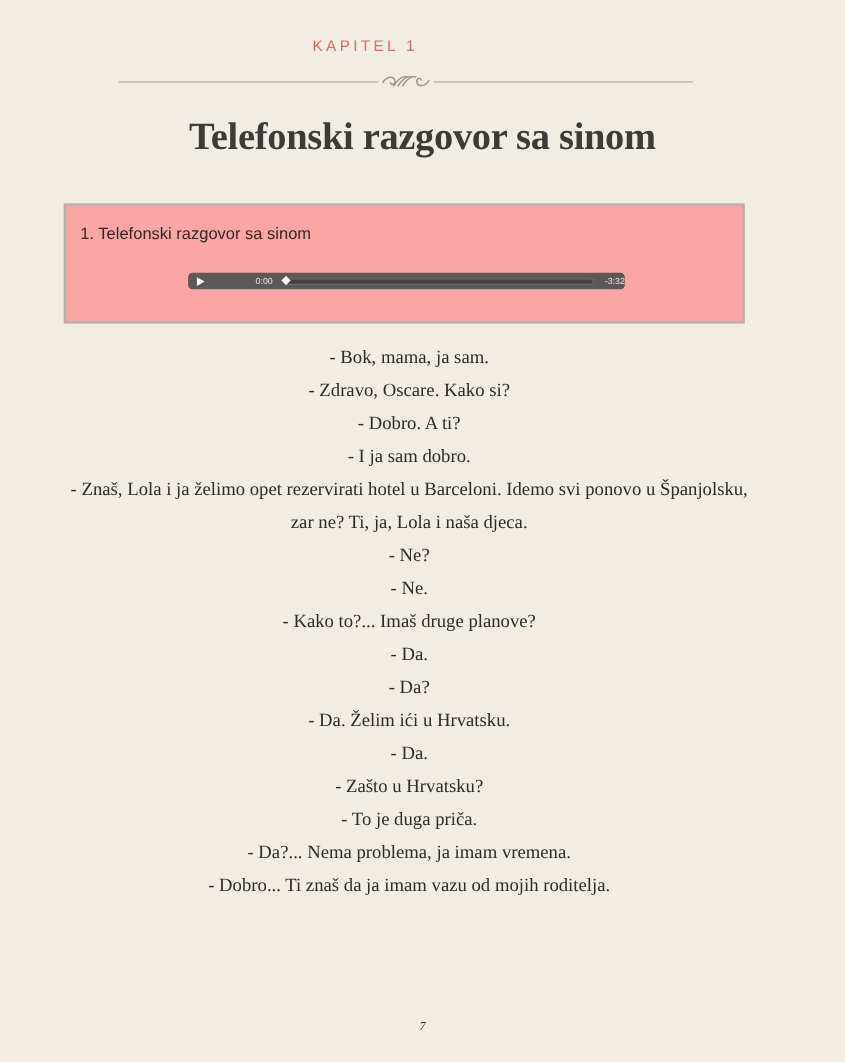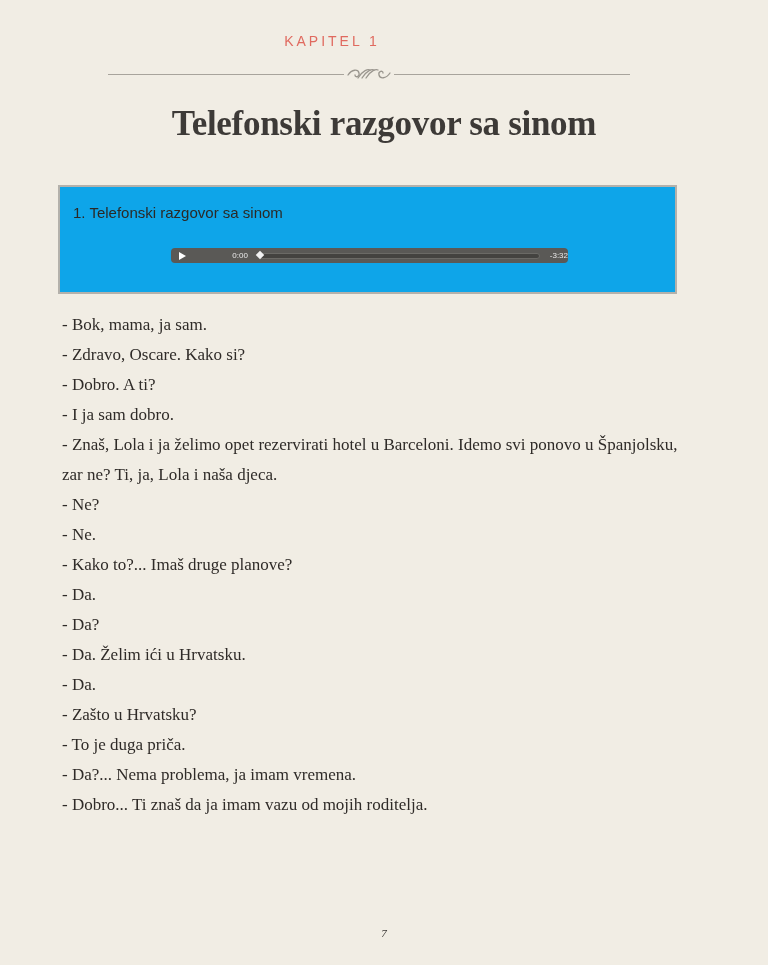--- a/index.html
+++ b/index.html
@@ -59,21 +59,21 @@
       font-size: 35px;
       color: #3d3a37;
       letter-spacing: -0.3px;
     }
     .media-box {
       position: absolute;
       top: 185px;
       left: 58px;
       width: 619px;
       height: 109px;
-      background: #0ea5e9;
+      background: #fca5a5;
       border: 2px solid #b4b1ab;
       box-sizing: border-box;
     }
     .media-title {
       position: absolute;
       top: 17px;
       left: 13px;
       font-family: "Liberation Sans", "DejaVu Sans", sans-serif;
       font-size: 15px;
       color: #2b2926;
@@ -132,20 +132,21 @@
       position: absolute;
       top: 310px;
       left: 62px;
       width: 620px;
       margin: 0;
       padding: 0;
       list-style: none;
       font-size: 17px;
       line-height: 30px;
       color: #2f2b28;
+      text-align: center;
     }
     .dialogue li {
       margin: 0;
       padding: 0;
     }
     .page-number {
       position: absolute;
       top: 927px;
       left: 0;
       width: 768px;

